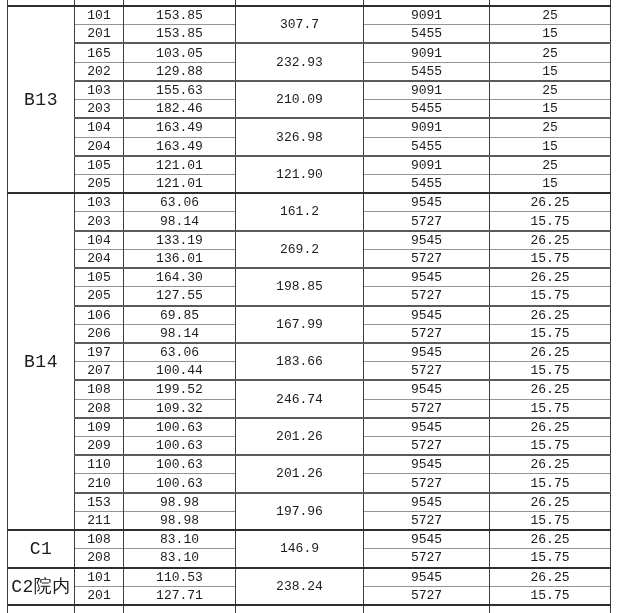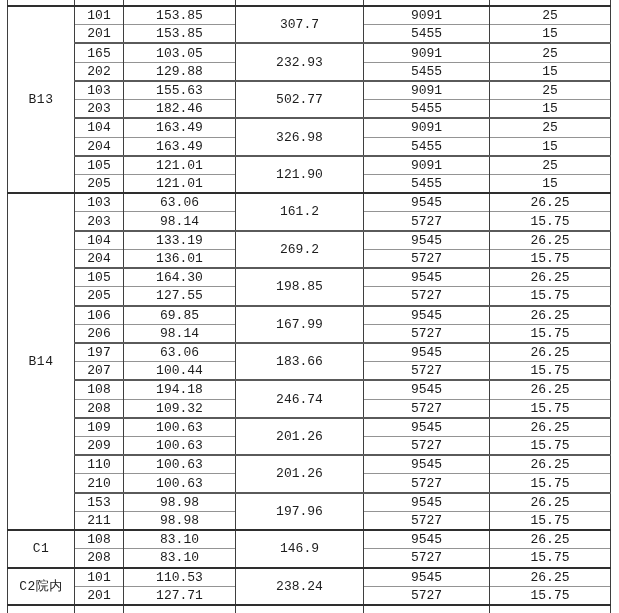--- a/index.html
+++ b/index.html
@@ -34,21 +34,21 @@
   tr.row-mid td  { border-top: 1px solid var(--row_line, #949494); }
   tr.row-pair td { border-top: 2px solid var(--pair_line, #5a5a5a); }
   tr.row-sec td  { border-top: 2px solid var(--section_line, #2e2e2e); }
   tr.partial-top    { height: 5px; }
   tr.partial-top td { border-top: none; }
   tr.partial-bottom    { height: 8px; }
   tr.partial-bottom td { border-top: 2px solid var(--section_line, #2e2e2e); }
   
   .clip { height: 5px; overflow: hidden; }
   .clip span { display: block; margin-top: -10px; font-size: 13px; line-height: 14px; }
-  td.building-cell { font-size: 13px; letter-spacing: 0.5px; }
+  td.building-cell { font-size: 18px; letter-spacing: 0.5px; }
 </style>
 </head>
 <body>
 
 <table class="fee-table">
   <colgroup>
     <col style="width:67px">
     <col style="width:49px">
     <col style="width:112px">
     <col style="width:128px">
@@ -103,21 +103,21 @@
       </tr>
       <tr class="row-mid">
         <td>202</td>
         <td>129.88</td>
         <td>5455</td>
         <td>15</td>
       </tr>
       <tr class="row-pair">
         <td>103</td>
         <td>155.63</td>
-        <td rowspan="2">502.77</td>
+        <td rowspan="2">210.09</td>
         <td>9091</td>
         <td>25</td>
       </tr>
       <tr class="row-mid">
         <td>203</td>
         <td>182.46</td>
         <td>5455</td>
         <td>15</td>
       </tr>
       <tr class="row-pair">
@@ -207,21 +207,21 @@
         <td>26.25</td>
       </tr>
       <tr class="row-mid">
         <td>207</td>
         <td>100.44</td>
         <td>5727</td>
         <td>15.75</td>
       </tr>
       <tr class="row-pair">
         <td>108</td>
-        <td>194.18</td>
+        <td>199.52</td>
         <td rowspan="2">246.74</td>
         <td>9545</td>
         <td>26.25</td>
       </tr>
       <tr class="row-mid">
         <td>208</td>
         <td>109.32</td>
         <td>5727</td>
         <td>15.75</td>
       </tr>

